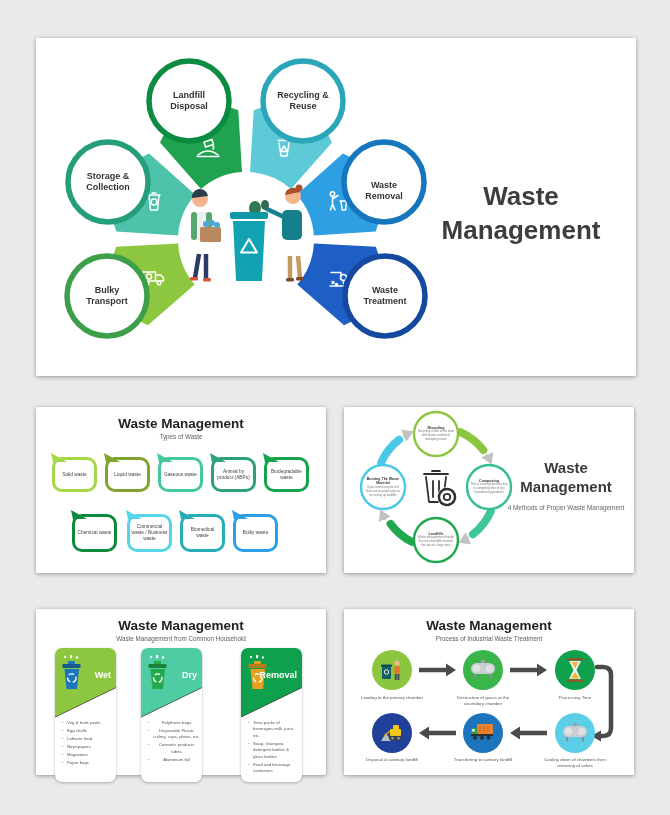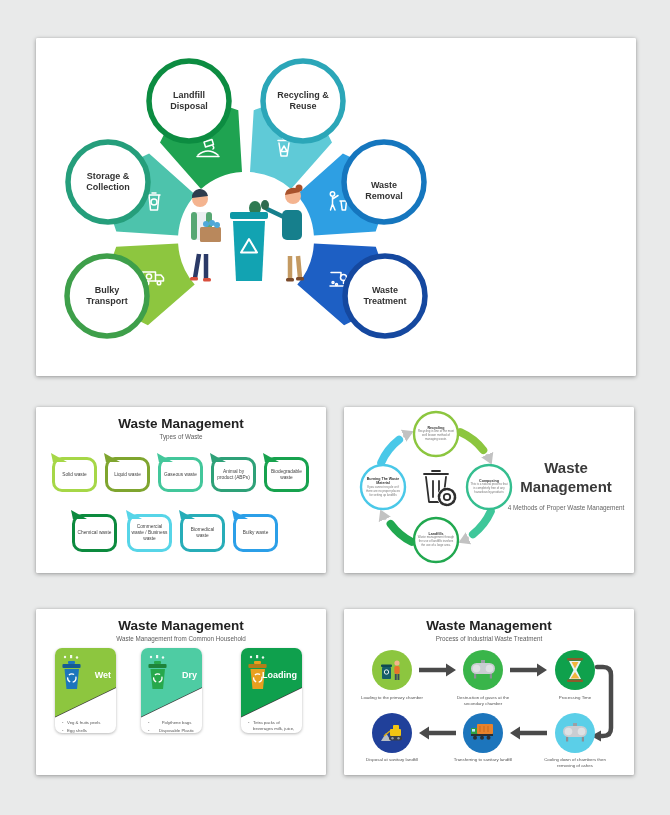--- a/index.html
+++ b/index.html
@@ -41,21 +41,21 @@
 
   
   .node-text{width:38px;line-height:1.25;}
   .node-title{font-size:3.6px;font-weight:bold;color:#333;}
   .node-desc{font-size:2.9px;color:#777;line-height:1.3;}
   .s3-block{left:158px;top:52px;width:128px;text-align:center;}
   .s3-title{font-size:15px;font-weight:bold;color:#3a3a3a;line-height:1.25;}
   .s3-sub{margin-top:7px;font-size:6.4px;color:#666;line-height:1.4;}
 
   
-  .card{position:absolute;top:39px;width:61px;height:85px;background:#fff;border-radius:7px;
+  .card{position:absolute;top:39px;width:61px;height:134px;background:#fff;border-radius:7px;
     box-shadow:0 1px 3px rgba(0,0,0,.28);overflow:hidden;}
   .card-head{position:absolute;left:0;top:0;right:0;height:80px;background:var(--hc);
     clip-path:polygon(0 0,100% 0,100% 49%,0 86%);}
   .card-shadowline{position:absolute;left:0;top:0;right:0;height:80px;background:#3c3c3c;
     clip-path:polygon(0 84%,100% 47%,100% 50%,0 87%);}
   .card-label{position:absolute;right:5px;top:22px;font-size:9px;font-weight:bold;color:#fff;}
   .card-list{position:absolute;left:7px;right:2px;top:72px;margin:0;padding:0;list-style:none;}
   .card-list li{position:relative;font-size:4.3px;color:#555;line-height:1.5;padding-left:5px;margin-bottom:1.5px;}
   .card-list li::before{content:"•";position:absolute;left:0;top:0;color:#888;}
 
@@ -142,20 +142,24 @@
         <circle cx="263" cy="150" r="3.5" fill="#A8512B"></circle>
       </g>
     </svg>
 
     <div class="abs ctr p-label" style="left:153px;top:63px">Landfill Disposal</div>
     <div class="abs ctr p-label" style="left:267px;top:63px">Recycling &amp; Reuse</div>
     <div class="abs ctr p-label" style="left:72px;top:144px">Storage &amp; Collection</div>
     <div class="abs ctr p-label" style="left:348px;top:153px">Waste Removal</div>
     <div class="abs ctr p-label" style="left:71px;top:258px">Bulky Transport</div>
     <div class="abs ctr p-label" style="left:349px;top:258px">Waste Treatment</div>
+    <div class="abs s1-title">
+      <div>Waste</div>
+      <div>Management</div>
+    </div>
   </div>
 
   <div class="slide" id="slide2">
     <div class="abs sm-title">Waste Management</div>
     <div class="abs sm-sub">Types of Waste</div>
     <div class="chip" style="left: 16px; top: 50px; --c: #A6D747;">
         <span>Solid waste</span>
       </div>
     <div class="chip" style="left: 69px; top: 50px; --c: #7FA52F;">
         <span>Liquid waste</span>
@@ -296,21 +300,21 @@
       <svg class="abs" style="left: 6px; top: 6px; --bc: #E8A020;" width="22" height="36" viewBox="0 0 22 36">
         <circle cx="4" cy="3" r="1.2" fill="rgba(255,255,255,.9)"></circle>
           <rect x="9" y="1" width="2.2" height="3.2" fill="rgba(255,255,255,.9)"></rect>
           <circle cx="16" cy="3.5" r="1.2" fill="rgba(255,255,255,.9)"></circle>
         <rect x="7" y="7" width="7" height="3" rx="1" style="fill:var(--bc)"></rect>
         <rect x="1.5" y="10" width="18" height="4" rx="1" style="fill:var(--bc)"></rect>
         <rect x="1.5" y="10" width="18" height="4" rx="1" fill="rgba(0,0,0,.22)"></rect>
         <path d="M3.5,15 H18 L16,35 H5.5 Z" style="fill:var(--bc)"></path>
         <circle cx="10.8" cy="24" r="4.2" fill="none" stroke="#fff" stroke-width="1.3" stroke-dasharray="5.5,2.6"></circle>
       </svg>
-      <div class="card-label">Loading</div>
+      <div class="card-label">Removal</div>
       <ul class="card-list">
         <li>Tetra packs of beverages milk, juice, etc.</li>
         <li>Soap, shampoo, detergent bottles &amp; glass bottles</li>
         <li>Food and beverage containers</li>
 
       </ul>
     </div>
   </div>
 
   <div class="slide" id="slide5">

